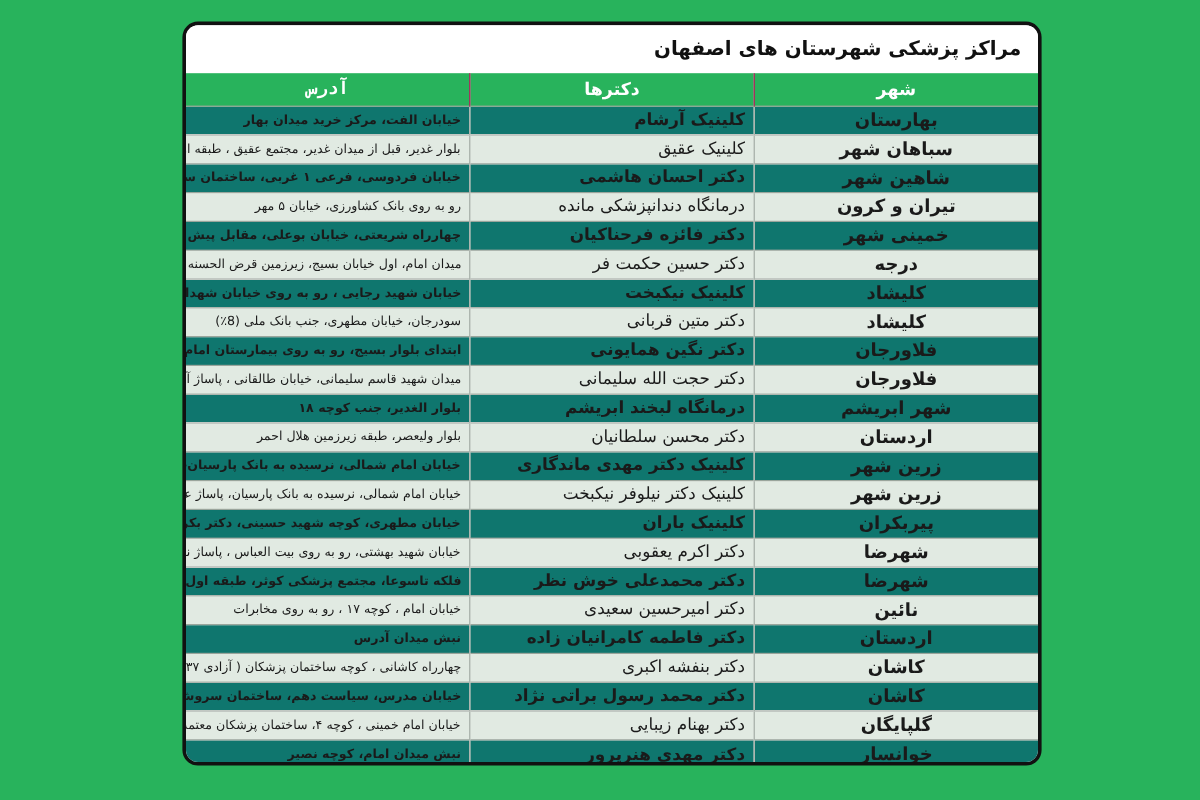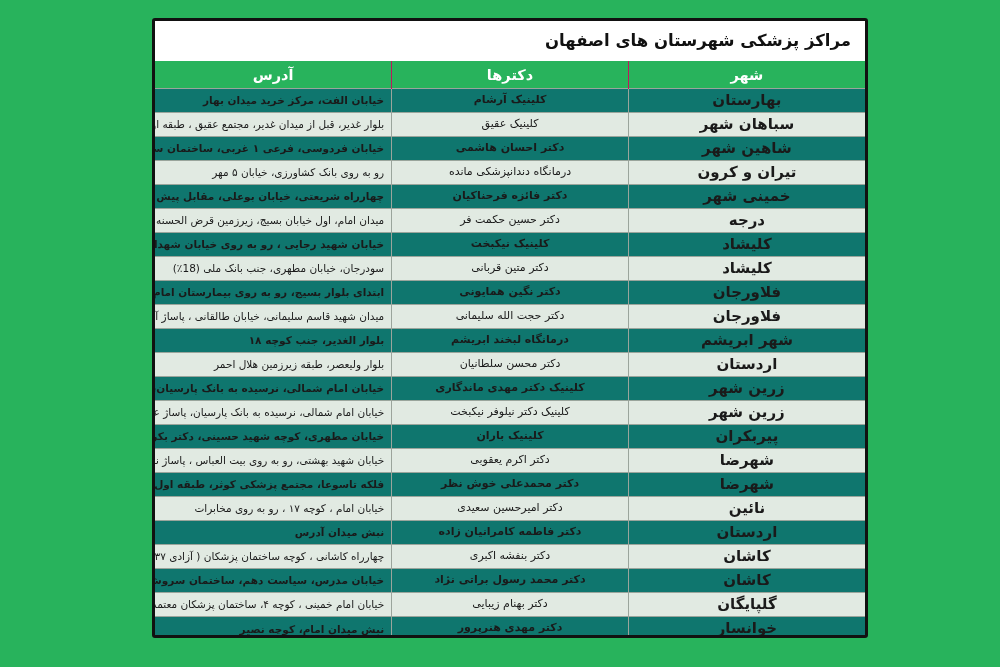--- a/index.html
+++ b/index.html
@@ -48,21 +48,21 @@
 
   
   #table-card {
     position: absolute;
     left: 152px;
     top: 18px;
     width: 716px;
     height: 620px;
     background: #ffffff;
     border: 3px solid #111111;
-    border-radius: 3px;
+    border-radius: 13px;
     box-sizing: border-box;
     overflow: hidden;
     z-index: 2;
   }
 
   table.grid {
     width: 100%;
     border-collapse: collapse;
     table-layout: fixed;
     direction: rtl;
@@ -116,31 +116,31 @@
   tbody td.col-addr { border-left: none; }
 
   td.col-city {
     width: 84px;
     text-align: center;
     font-weight: bold;
     font-size: 15px;
   }
   td.col-docs {
     width: 112px;
-    text-align: center;
-    font-size: 11px;
+    text-align: right;
+    font-size: 14px;
   }
   td.col-addr {
     width: auto;
     text-align: right;
   }
 
   th.col-city { width: 84px; margin-top: 41px; }
   th.col-docs { width: 112px; }
-  th.col-addr { width: auto; }
+  th.col-addr { width: auto; font-family: Liberation Mono, monospace; }
 
   
   td.b { font-weight: bold; }
 </style>
 </head>
 <body>
 
 <div id="watermark-layer">
   <svg id="wm-logo" viewBox="0 0 190 170">
     <path d="M95 8 C55 28 30 62 30 100 C30 135 60 162 95 162 C130 162 160 135 160 100 C160 62 135 28 95 8 Z" fill="#ffffff" opacity="0.0"></path>
@@ -193,21 +193,21 @@
           <td class="col-addr">میدان امام، اول خیابان بسیج، زیرزمین قرض الحسنه حضرت سجاد</td>
         </tr>
         <tr class="odd">
           <td class="col-city b">کلیشاد</td>
           <td class="col-docs b">کلینیک نیکبخت</td>
           <td class="col-addr b">خیابان شهید رجایی ، رو به روی خیابان شهدا ، دکتر قدوی نیا (۱۵٪)</td>
         </tr>
         <tr class="even">
           <td class="col-city">کلیشاد</td>
           <td class="col-docs">دکتر متین قربانی</td>
-          <td class="col-addr">سودرجان، خیابان مطهری، جنب بانک ملی (18٪)</td>
+          <td class="col-addr">سودرجان، خیابان مطهری، جنب بانک ملی (8٪)</td>
         </tr>
         <tr class="odd">
           <td class="col-city b">فلاورجان</td>
           <td class="col-docs b">دکتر نگین همایونی</td>
           <td class="col-addr b">ابتدای بلوار بسیج، رو به روی بیمارستان امام، مجتمع آفتاب، طبقه ۲</td>
         </tr>
         <tr class="even">
           <td class="col-city">فلاورجان</td>
           <td class="col-docs">دکتر حجت الله سلیمانی</td>
           <td class="col-addr">میدان شهید قاسم سلیمانی، خیابان طالقانی ، پاساژ آریا، طبقه ۲</td>

